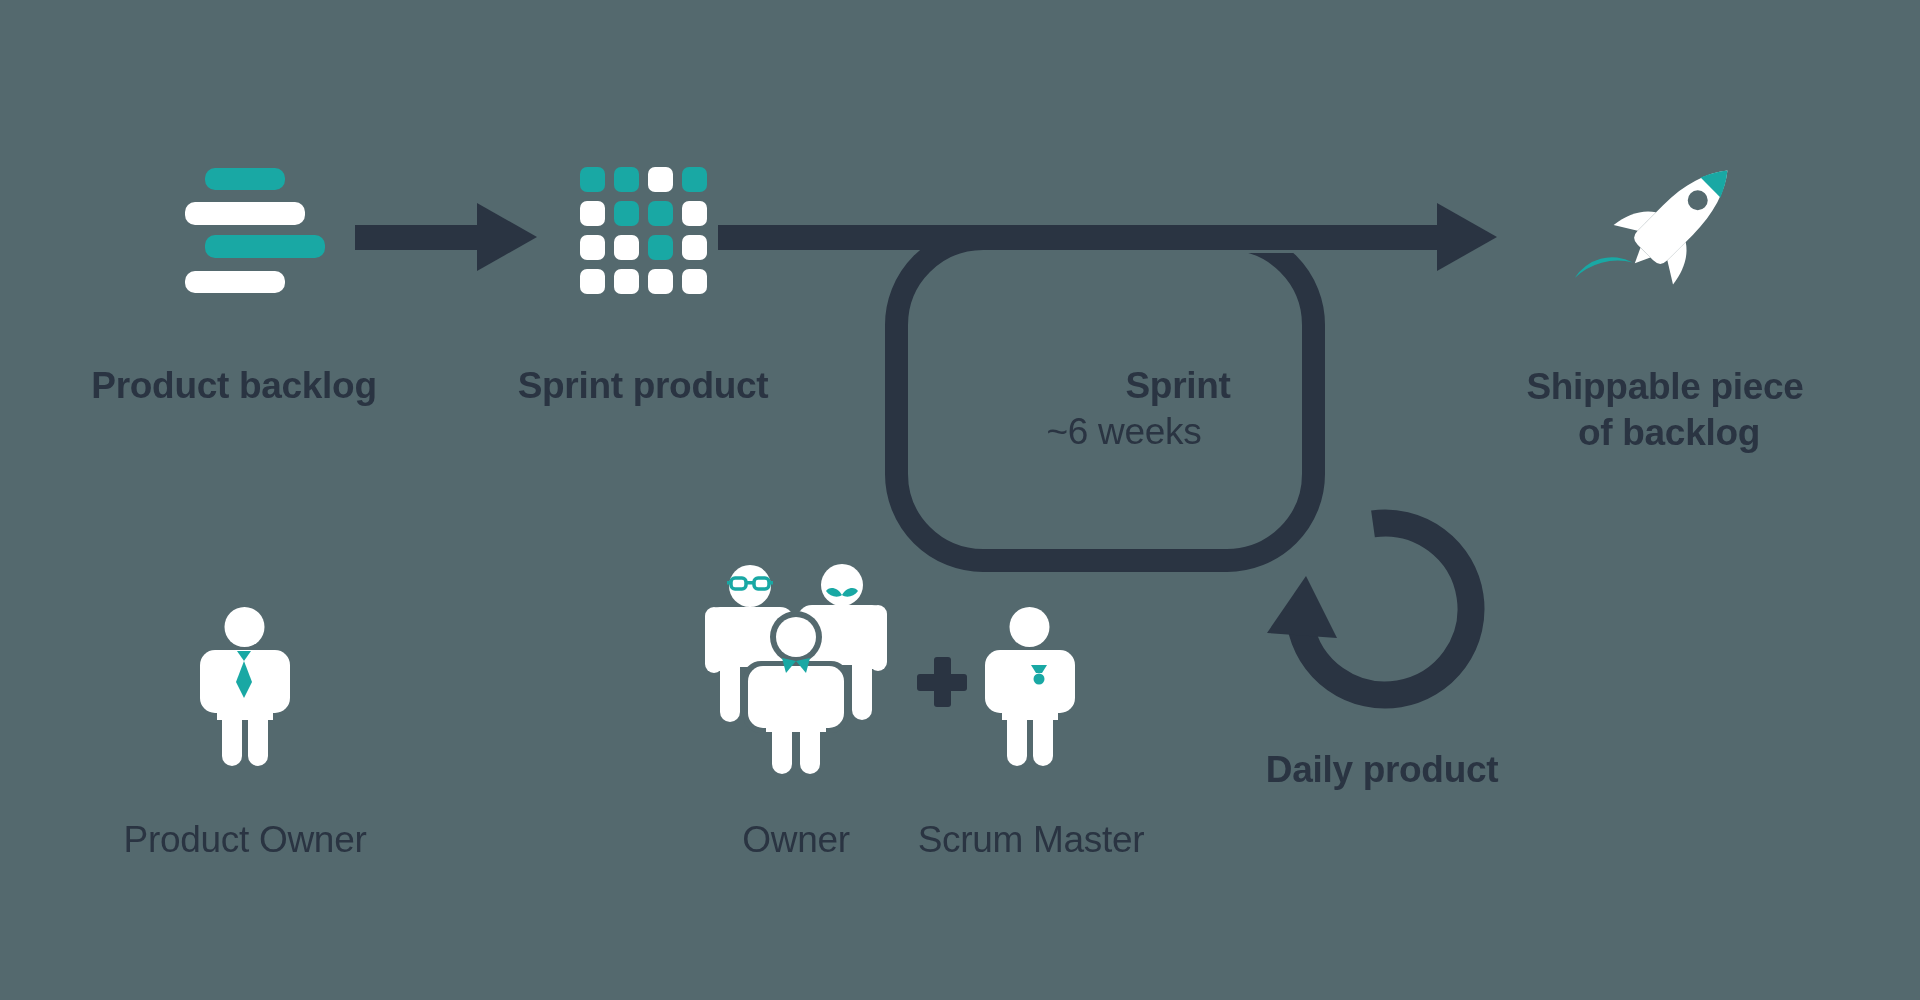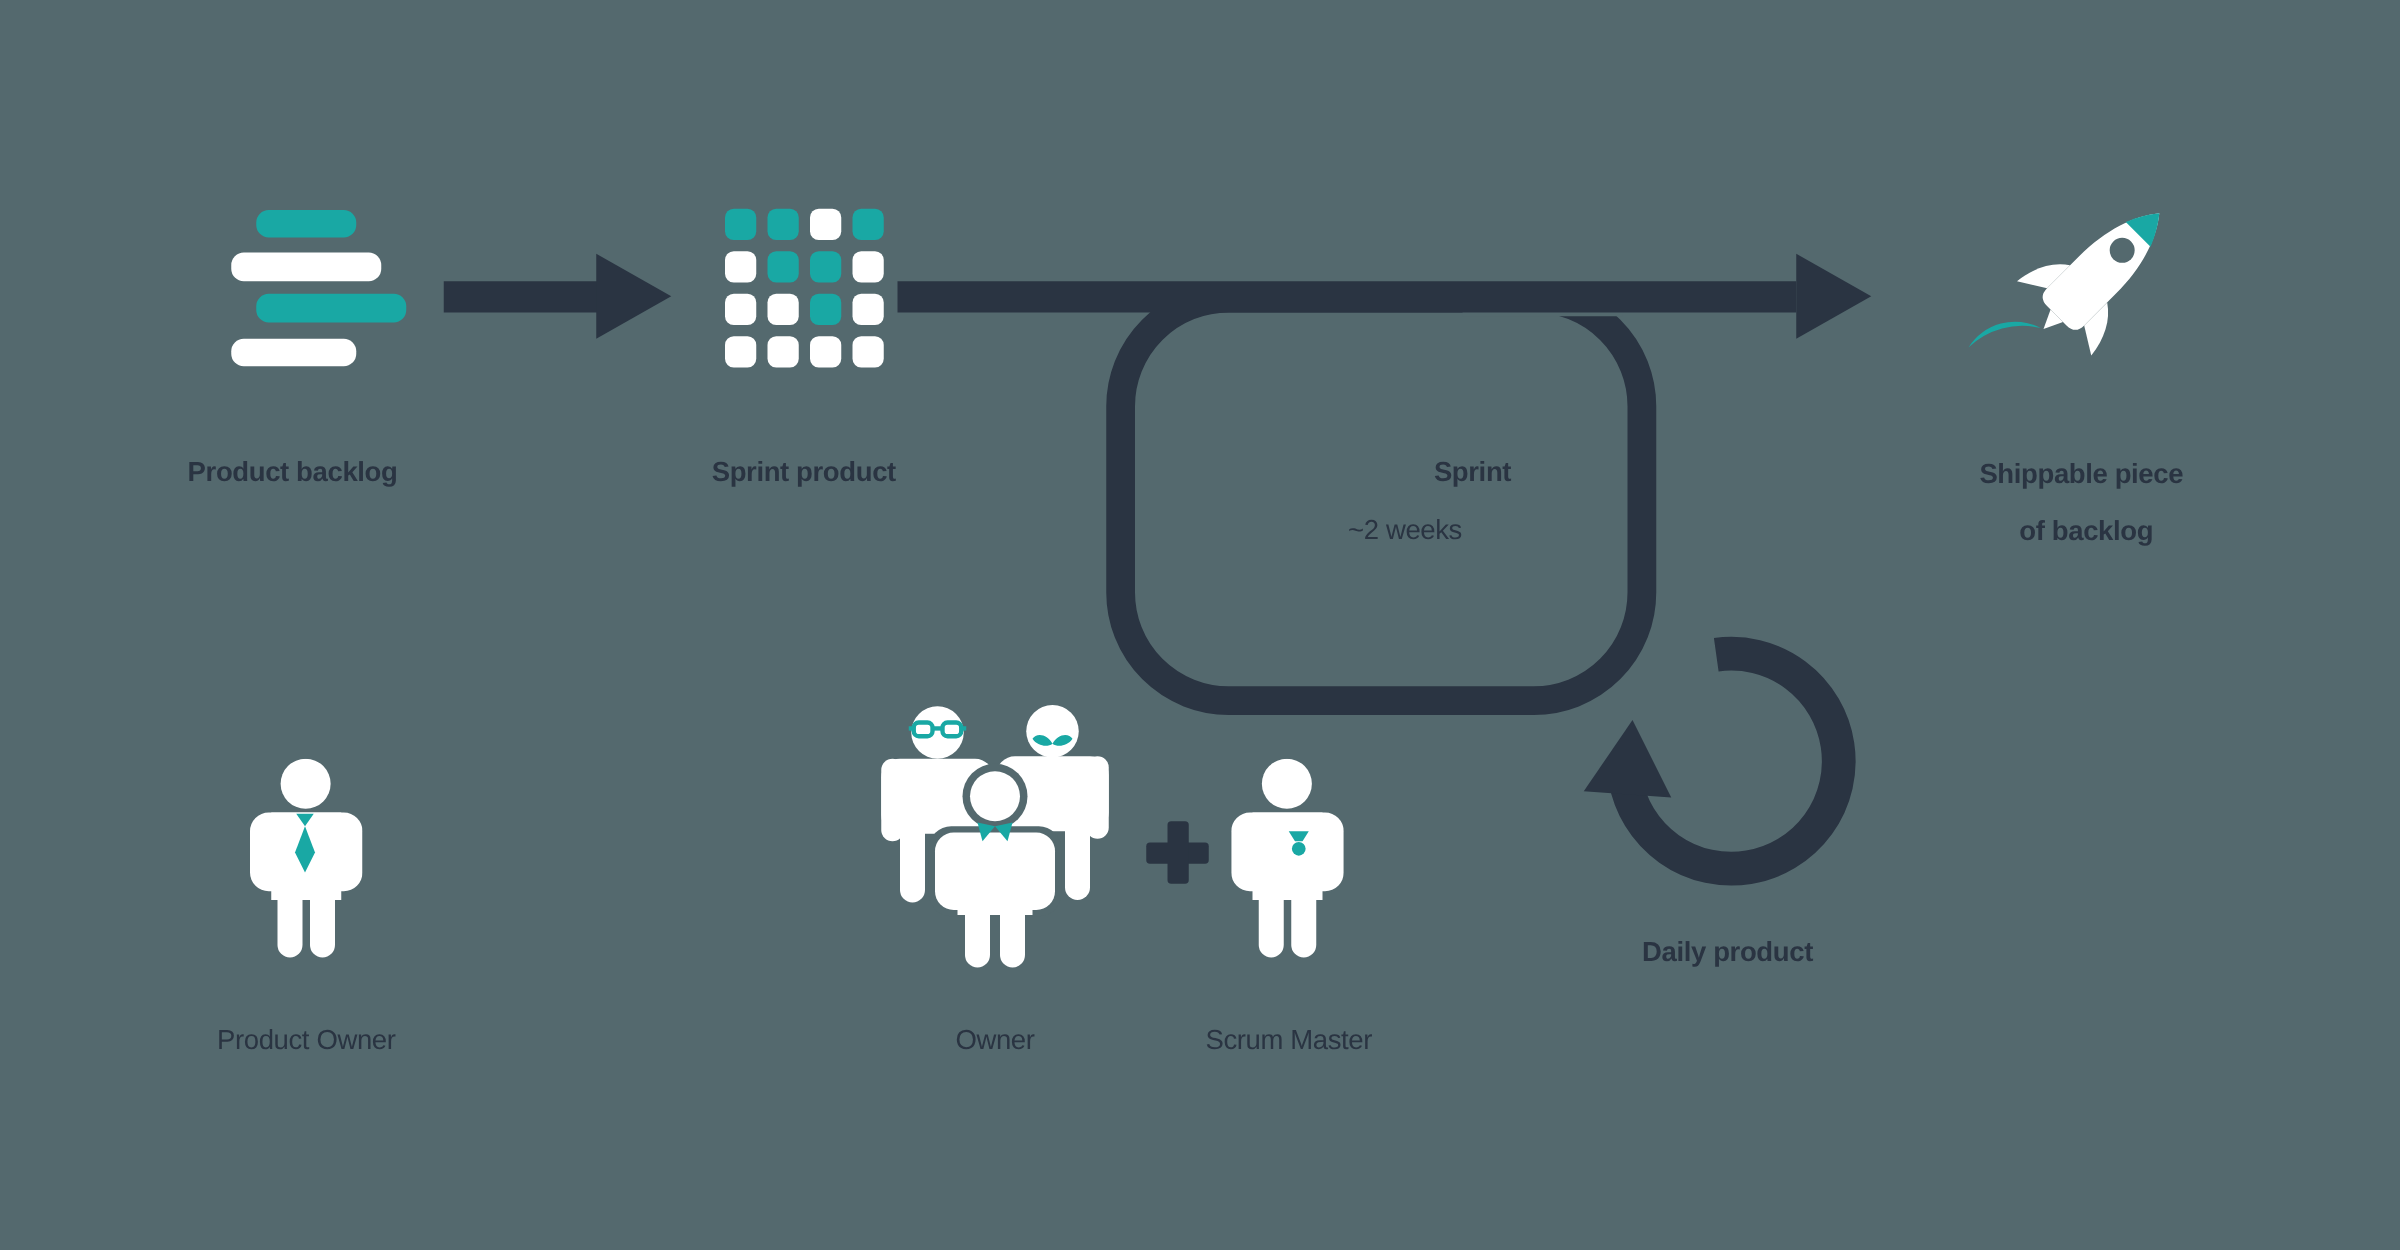--- a/index.html
+++ b/index.html
@@ -5,21 +5,21 @@
   :root{
     --bg:#54696e;
     --dark:#2a3442;
     --teal:#19a8a4;
     --white:#ffffff;
   }
   html,body{margin:0;padding:0;}
   body{font-family:"Liberation Sans","DejaVu Sans",sans-serif;background:var(--bg);}
   .canvas{position:relative;width:1920px;height:1000px;background:var(--bg);overflow:hidden;}
 
-  .label{position:absolute;color:var(--dark);font-size:22px;line-height:1.1;white-space:nowrap;
+  .label{position:absolute;color:var(--dark);font-size:37px;line-height:1.1;white-space:nowrap;
          transform:translateX(-50%);letter-spacing:-0.3px;z-index:6;}
   .label.bold{font-weight:bold;}
 
   
   .pb-icon{position:absolute;left:185px;top:168px;width:141px;height:125px;z-index:3;}
   .pb-bar{position:absolute;height:23px;border-radius:10px;}
   .pb-bar.teal{background:var(--teal);}
   .pb-bar.white{background:var(--white);}
 
   
@@ -78,21 +78,21 @@
     </div>
   <div class="label bold" style="left:643px;top:366px">Sprint product</div>
 
   <div class="loop"></div>
   <div class="loop-gap"></div>
 
   <div class="arrow-shaft" style="left:718px;top:225px;width:719px"></div>
   <div class="arrow-head" style="left:1437px;top:203px"></div>
 
   <div class="label bold" style="left:1178px;top:366px">Sprint</div>
-  <div class="label" style="left:1124px;top:412px">~2 weeks</div>
+  <div class="label" style="left:1124px;top:412px">~6 weeks</div>
 
   <svg class="icon-svg" style="left:1563px;top:133px" width="212" height="212" viewBox="-25 -7 212 212">
     <g transform="rotate(45 85 85)">
       <path d="M83,140 A44,44 0 0 0 53,192 A62,62 0 0 1 83,140 Z" fill="var(--teal)"></path>
       <path d="M78,124 L92,124 L85,139 Z" fill="var(--white)"></path>
       <path d="M64,88 C52,96 45,110 43,127 L64,114 Z" fill="var(--white)"></path>
       <path d="M106,88 C118,96 125,110 127,127 L106,114 Z" fill="var(--white)"></path>
       <path d="M85,8 C72,24 64,48 64,78 L64,114 Q64,124 74,124 L96,124 Q106,124 106,114 L106,78 C106,48 98,24 85,8 Z" fill="var(--white)"></path>
       <path d="M85,8 C80,14 75,22 71,32 L99,32 C95,22 90,14 85,8 Z" fill="var(--teal)"></path>
       <circle cx="85" cy="50" r="10" fill="var(--bg)"></circle>

